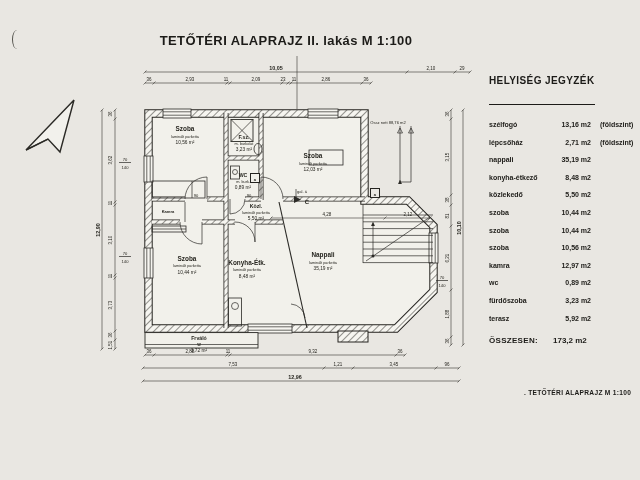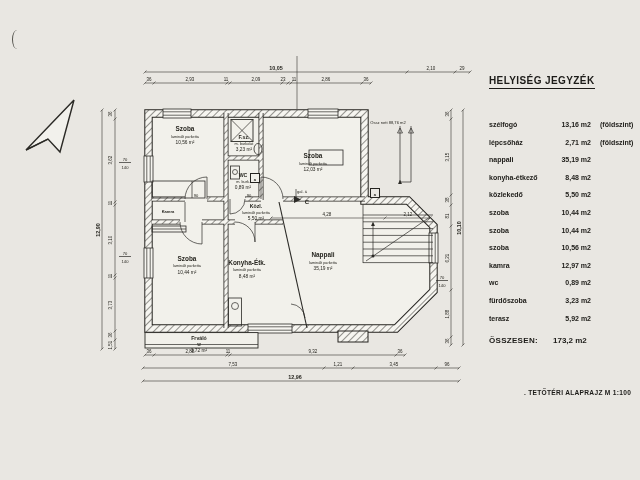--- a/index.html
+++ b/index.html
@@ -2,21 +2,21 @@
 <html><head>
 <meta charset="utf-8">
 <style>
   html,body{margin:0;padding:0}
   .page{position:relative;width:640px;height:480px;background:#e9e7e2;font-family:"Liberation Sans",sans-serif;color:#24231f;overflow:hidden}
   .title{position:absolute;left:98px;top:33px;width:376px;text-align:center;font-size:13px;font-weight:bold;letter-spacing:.4px;color:#1c1b18;transform:scaleY(1.05)}
   .artifact{position:absolute;left:12px;top:30px;width:9px;height:19px;border-left:1.6px solid #55544e;border-radius:50% 0 0 50%}
   .north{position:absolute;left:22px;top:95px}
   .plan{position:absolute;left:95px;top:50px}
   .panel{position:absolute;left:489px;top:70px;width:150px}
-  .panel h2{margin:0;font-size:10px;font-weight:bold;letter-spacing:.4px;border-bottom:1.6px solid #1c1b18;display:inline-block;padding-bottom:2px;color:#1c1b18}
+  .panel h2{margin:0;font-size:10px;font-weight:bold;letter-spacing:.4px;border-bottom:1.6px solid #1c1b18;display:inline-block;padding-bottom:18px;color:#1c1b18}
   .list{position:absolute;left:489px;top:121px;width:150px}
   .li-row{display:flex;align-items:baseline;height:17.6px;font-size:7px;font-weight:bold;color:#22211d}
   .li-name{width:66px}
   .li-area{width:36px;text-align:right;white-space:nowrap}
   .li-note{margin-left:9px;white-space:nowrap}
   .total{position:absolute;left:489px;top:336px;display:flex;align-items:center;font-weight:bold;color:#1c1b18}
   .total .tl{font-size:8px;width:64px;letter-spacing:.3px}
   .total .tv{font-size:8px}
   .footer{position:absolute;left:524px;top:389px;font-size:6.6px;font-weight:bold;letter-spacing:.3px;color:#1c1b18}
   svg text{font-family:"Liberation Sans",sans-serif;fill:#26251f;text-anchor:middle}
@@ -30,20 +30,21 @@
   svg .mk{font-size:6px;font-weight:bold}
   svg .thin{stroke:#2b2a26;stroke-width:.7;fill:none}
   svg .med{stroke:#2b2a26;stroke-width:1.1;fill:none}
   svg .dline{stroke:#35342f;stroke-width:.6;fill:none}
 </style>
 </head>
 <body>
 
 <div class="page">
 
+  <div class="title">TETŐTÉRI ALAPRAJZ  II. lakás M 1:100</div>
   <div class="artifact"></div>
 
   <svg class="north" width="60" height="62" viewBox="0 0 60 62">
     <path d="M4,55 L52,5 L38,57 L26,44 Z" fill="#f2f1ec" stroke="#2b2a26" stroke-width="1.4"></path>
     <path d="M4,55 L26,44" stroke="#2b2a26" stroke-width="1.1" fill="none"></path>
   </svg>
 
   <svg class="plan" width="390" height="345" viewBox="0 0 390 345">
     <defs>
       <pattern id="hat" width="5" height="5" patternUnits="userSpaceOnUse" patternTransform="rotate(45)">

